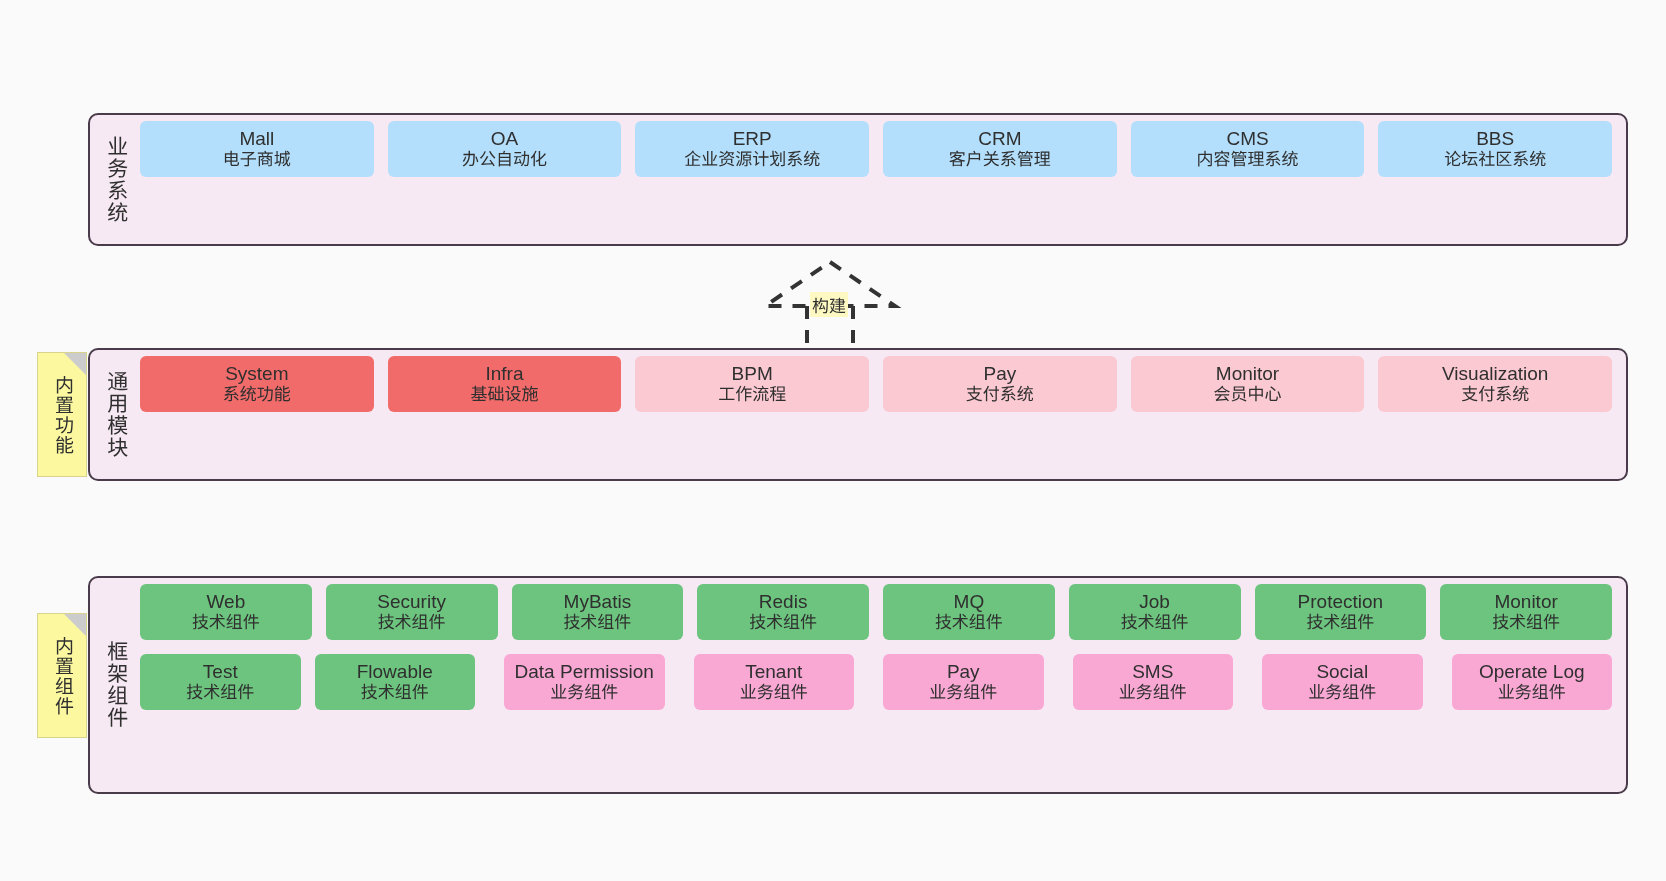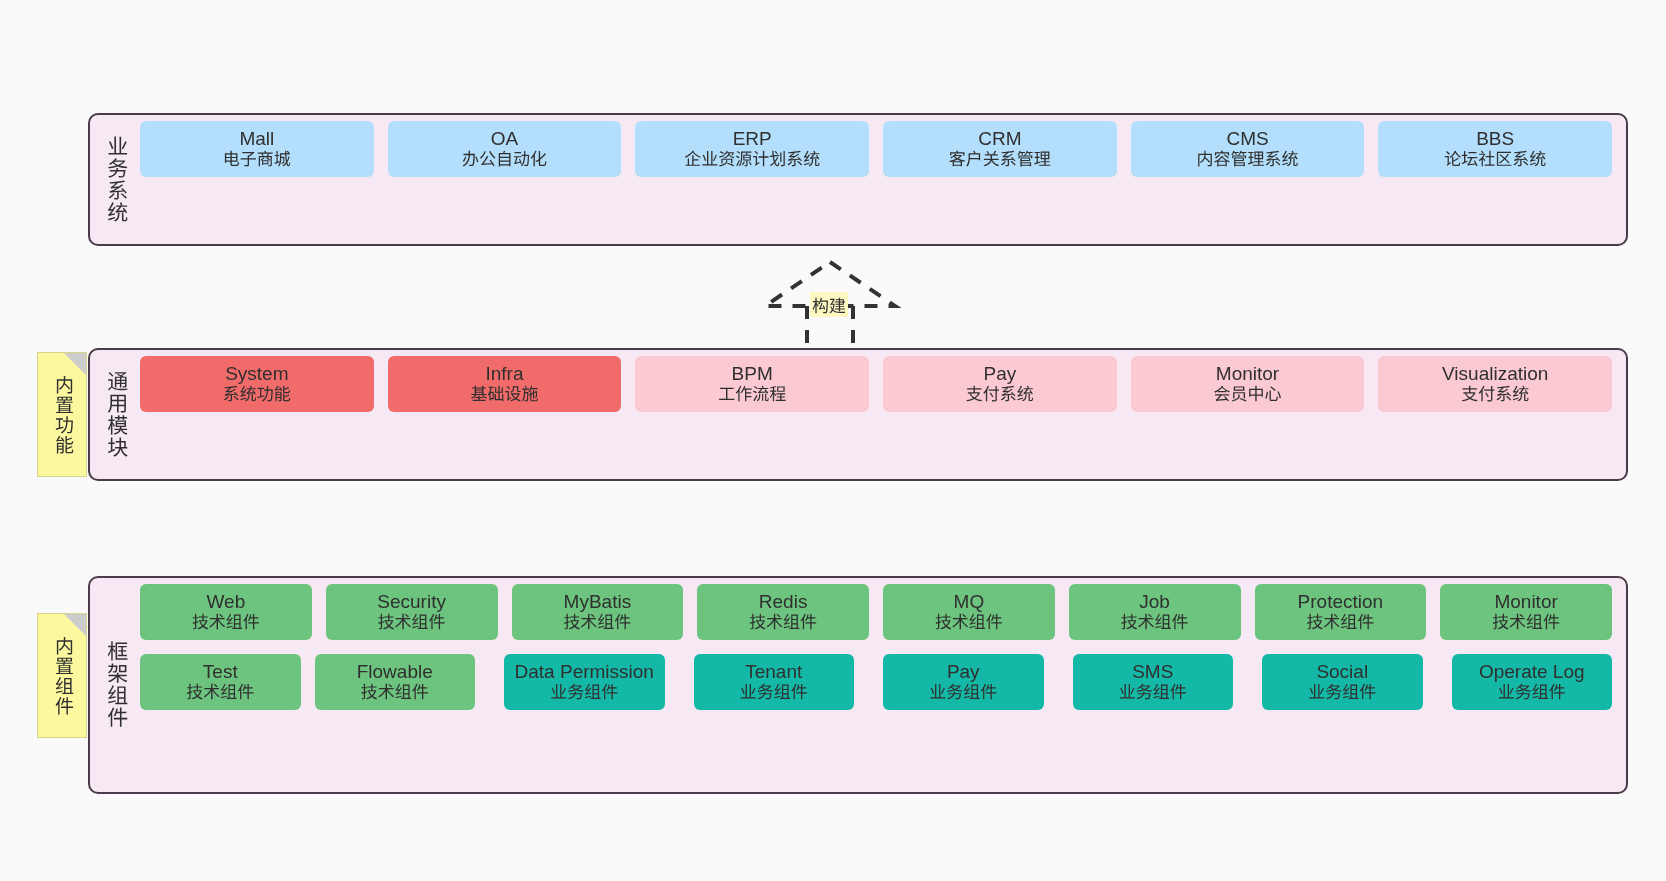--- a/index.html
+++ b/index.html
@@ -89,21 +89,21 @@
     font-size: 17px;
   }
   .node.wrapped .n-title {
     white-space: normal;
   }
 
   .c-blue        { background: #b3dffc; }
   .c-red         { background: #f26b6b; }
   .c-pink        { background: #fbc9d2; }
   .c-green       { background: #6cc47e; }
-  .c-lightgreen  { background: #14b8a6; margin-left: 15px; }
+  .c-lightgreen  { background: #f9a8d4; margin-left: 15px; }
 
   
   .sticky {
     position: absolute;
     background: #fbf8a0;
     border: 1px solid #d8d48c;
     box-sizing: border-box;
     display: flex;
     align-items: center;
     justify-content: center;

